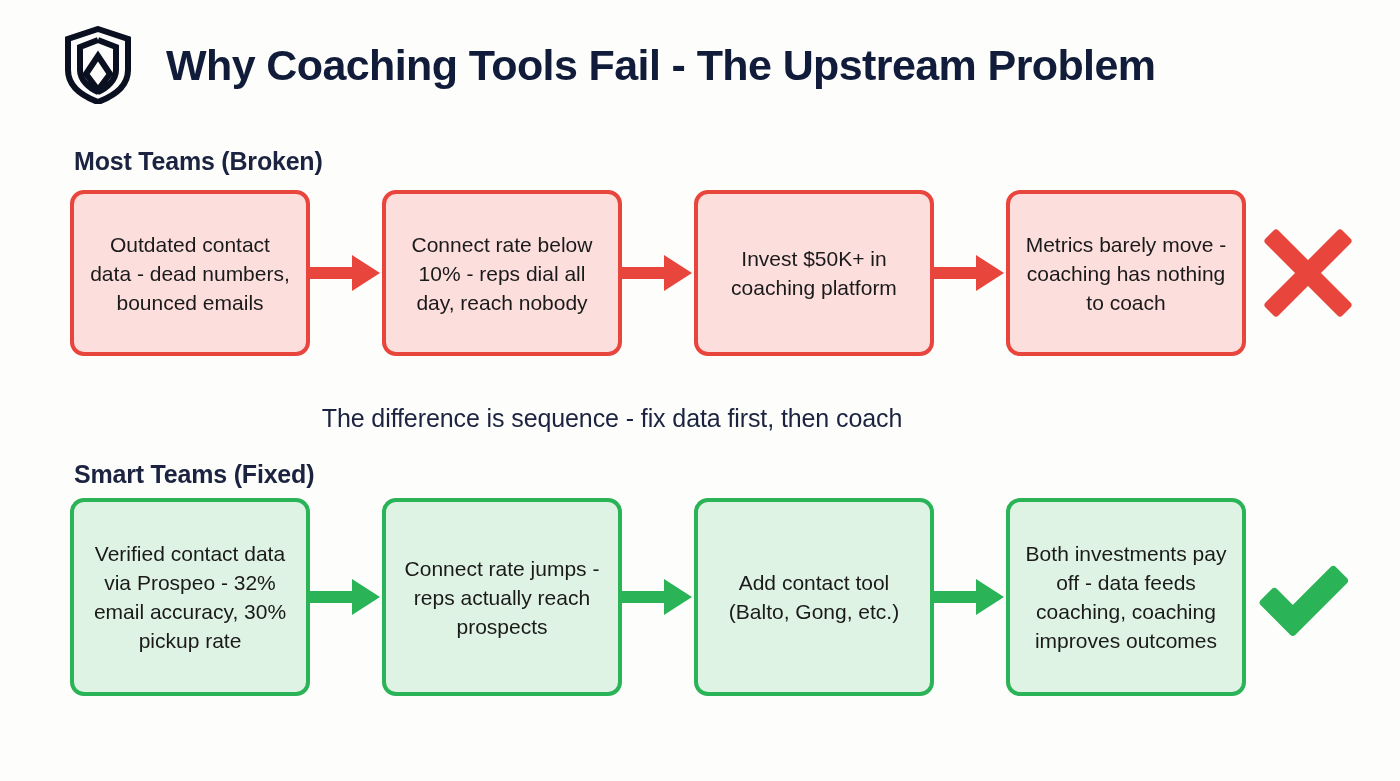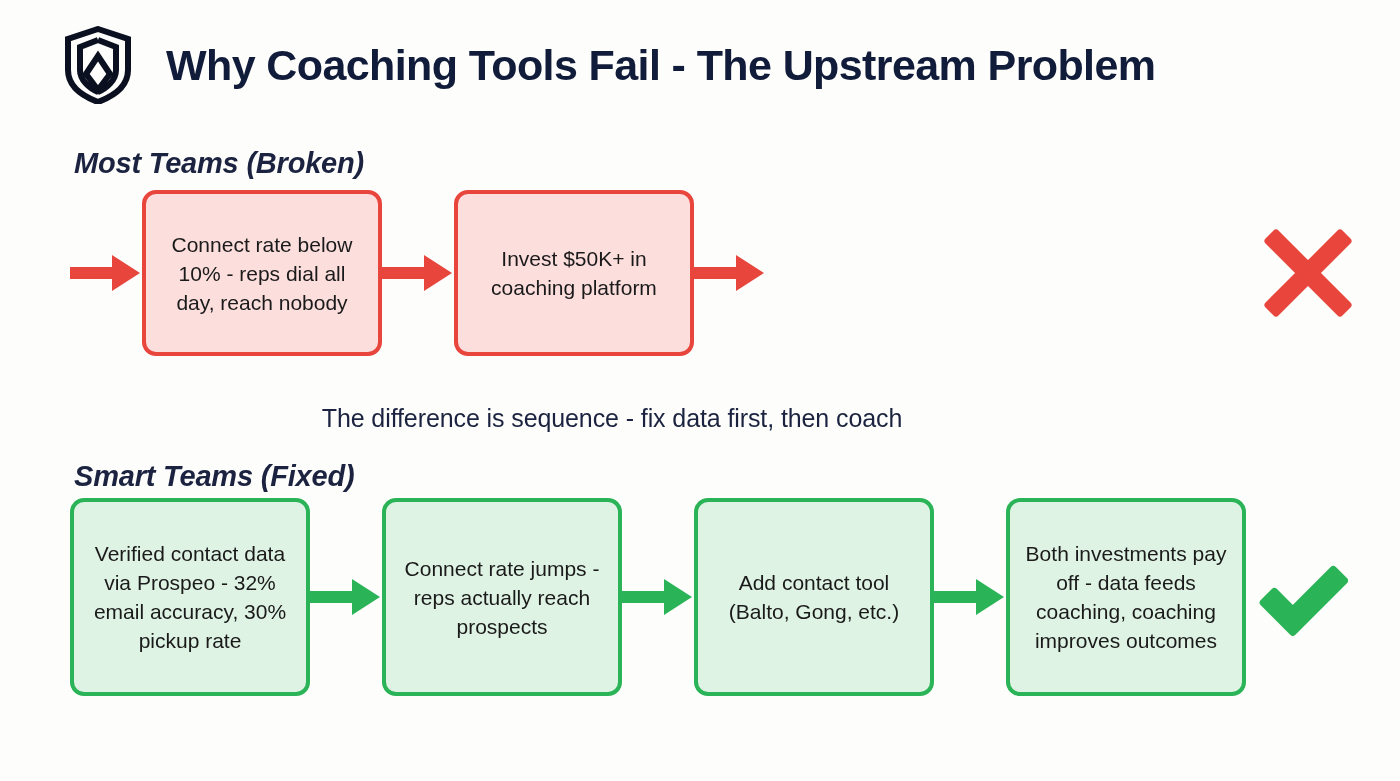--- a/index.html
+++ b/index.html
@@ -39,25 +39,24 @@
     font-weight: bold;
     color: #111c3a;
     letter-spacing: -0.6px;
     white-space: nowrap;
     line-height: 1;
   }
 
   
   .section-label {
     position: absolute;
-    font-size: 29px;
+    font-size: 25px;
     font-weight: bold;
     color: #1b2340;
     letter-spacing: -0.2px;
-    font-style: italic;
   }
   .label-broken { left: 74px; top: 147px; }
   .label-fixed  { left: 74px; top: 460px; }
 
   
   .flow-row {
     position: absolute;
     display: flex;
     align-items: center;
     left: 70px;
@@ -128,31 +127,33 @@
     <path d="M34 14 L52 21 L52 44 C52 54 43 62 34 66" fill="none" stroke="#0b1020" stroke-width="6"></path>
     <path d="M34 14 L16 21 L16 44 C16 54 25 62 34 66" fill="none" stroke="#0b1020" stroke-width="6"></path>
     <path d="M34 30 L46 48 L34 64 L22 48 Z" fill="none" stroke="#0b1020" stroke-width="6"></path>
   </svg>
   <div class="page-title">Why Coaching Tools Fail - The Upstream Problem</div>
 </div>
 
 <div class="section-label label-broken">Most Teams (Broken)</div>
 
 <div class="flow-row row-broken">
+  <div class="node node-red">Outdated contact data - dead numbers, bounced emails</div>
   <svg class="arrow" viewBox="0 0 72 46">
     <path d="M0 17 H42 V5 L70 23 L42 41 V29 H0 Z" fill="#e8453c"></path>
   </svg>
   <div class="node node-red">Connect rate below 10% - reps dial all day, reach nobody</div>
   <svg class="arrow" viewBox="0 0 72 46">
     <path d="M0 17 H42 V5 L70 23 L42 41 V29 H0 Z" fill="#e8453c"></path>
   </svg>
   <div class="node node-red">Invest $50K+ in coaching platform</div>
   <svg class="arrow" viewBox="0 0 72 46">
     <path d="M0 17 H42 V5 L70 23 L42 41 V29 H0 Z" fill="#e8453c"></path>
   </svg>
+  <div class="node node-red">Metrics barely move - coaching has nothing to coach</div>
 </div>
 
 <svg class="endmark endmark-x" viewBox="0 0 92 92">
   <path d="M14 6 L46 38 L78 6 L86 14 L54 46 L86 78 L78 86 L46 54 L14 86 L6 78 L38 46 L6 14 Z" fill="#e8453c" stroke="#e8453c" stroke-width="7" stroke-linejoin="round"></path>
 </svg>
 
 <div class="caption">The difference is sequence - fix data first, then coach</div>
 
 <div class="section-label label-fixed">Smart Teams (Fixed)</div>
 

